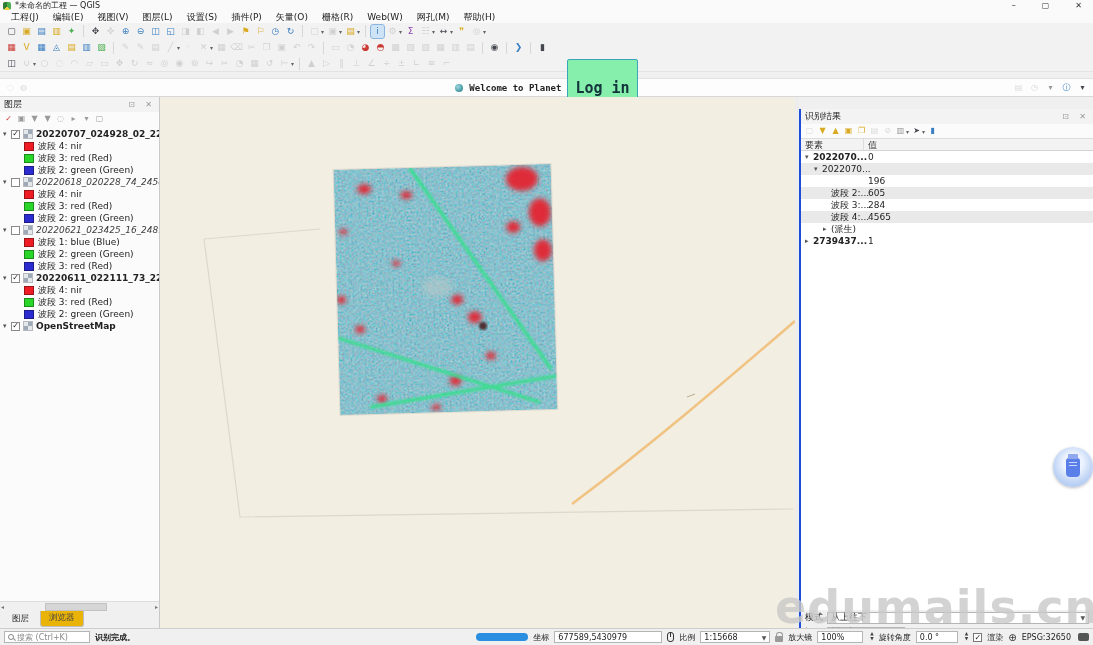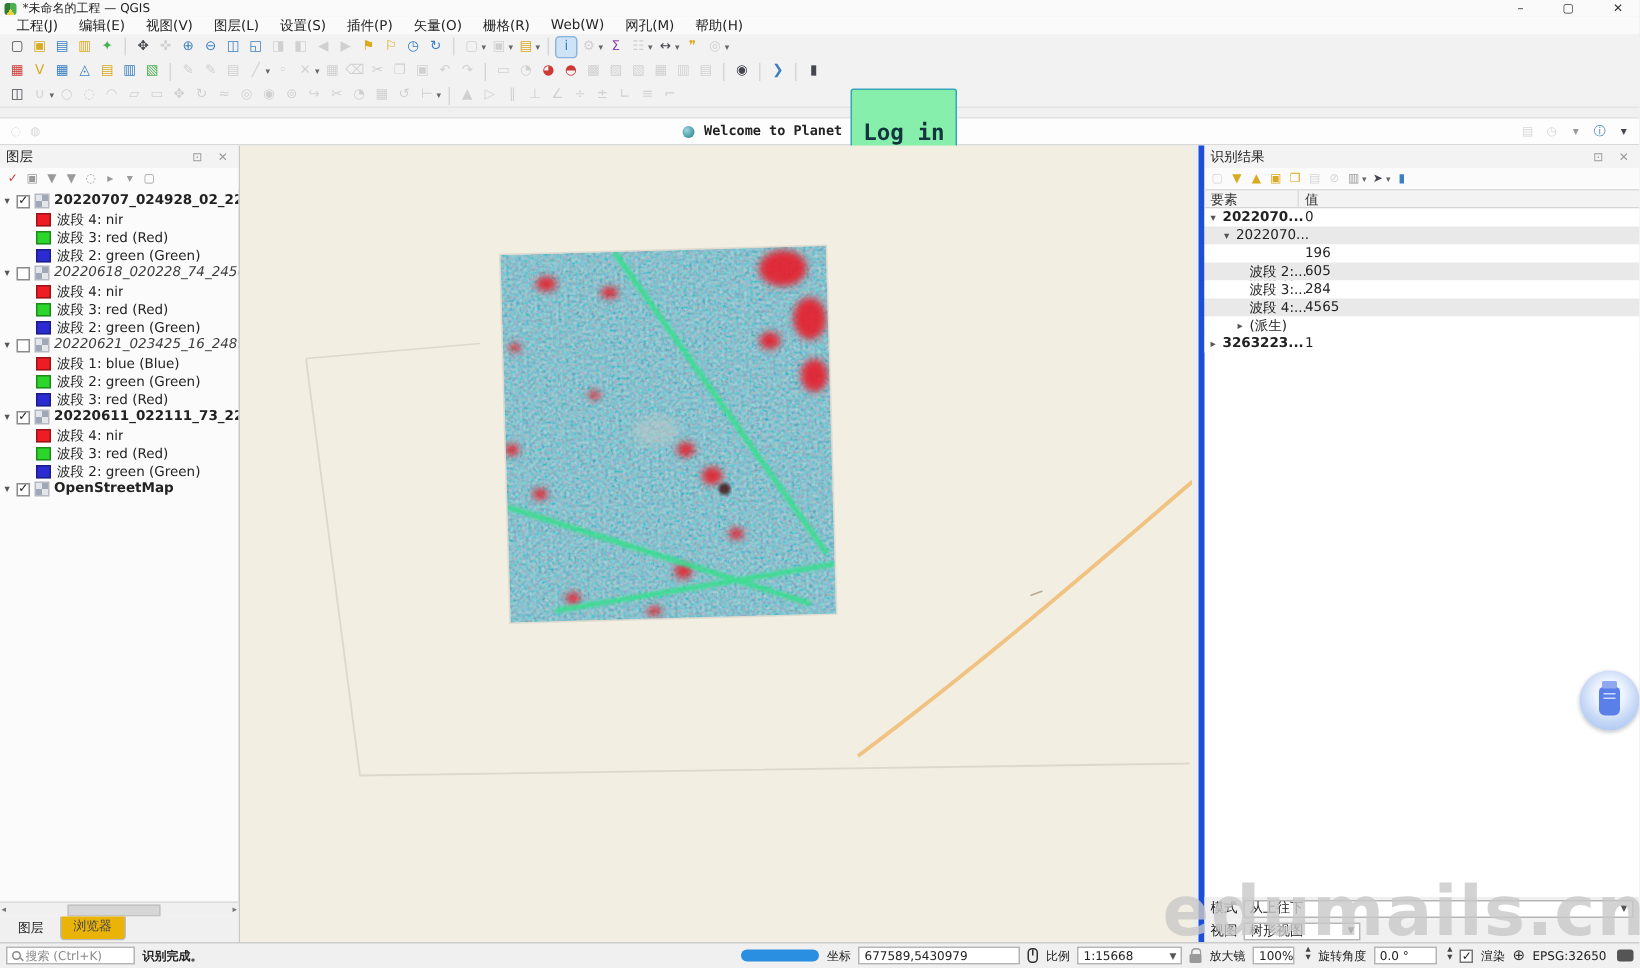--- a/index.html
+++ b/index.html
@@ -46,21 +46,21 @@
   .hthumb{height:8px;width:62px;background:#d6d6d6;border:1px solid #c2c2c2;margin-left:auto;margin-right:8px}
   .ptabs{height:17px;display:flex;align-items:flex-start;gap:2px;padding-left:3px;background:#f0f0f0}
   .ptab{font-size:8.5px;padding:1px 8px 2px;border:1px solid transparent}
   .ptab.inactive{background:#eab308;border:1px solid #bdbdbd;border-top:none;border-radius:0 0 3px 3px;color:#444}
   
   .map{position:absolute;left:160px;top:97px;width:635px;height:531px;background:#f2eee2;overflow:hidden}
   .satwrap{position:absolute;left:177px;top:70px;width:217px;height:245px;transform:rotate(-1.6deg);box-shadow:0 0 0 1px rgba(0,0,0,.08)}
   .mapsvg{position:absolute;left:0;top:0}
   .splitter{position:absolute;left:795px;top:97px;width:4px;height:531px;background:#ededed}
   
-  .rpanel{position:absolute;left:799px;top:97px;width:294px;height:531px;background:#fff;border-left:4px solid #1d4ed8;display:flex;flex-direction:column}
+  .rpanel{position:absolute;left:799px;top:109px;width:294px;height:531px;background:#fff;border-left:2px solid #1d4ed8;display:flex;flex-direction:column}
   .colhead{display:flex;height:13px;background:#f3f3f3;border-top:1px solid #ddd;border-bottom:1px solid #d5d5d5;font-size:9px;color:#333}
   .colhead .c1{width:63px;padding-left:4px;border-right:1px solid #ddd}
   .colhead .c2{flex:1;padding-left:4px}
   .irows{flex:0 0 auto}
   .irow{position:relative;height:12px;display:flex;align-items:center;font-size:9px;background:#fff}
   .irow.striped{background:#e9e9e9}
   .ilabel{white-space:nowrap;overflow:hidden}
   .ilabel.bold{font-weight:bold}
   .ival{position:absolute;left:67px;white-space:nowrap}
   .rspacer{flex:1 1 auto}
@@ -472,21 +472,21 @@
         <span class="exp"></span>
         <span class="ilabel" style="max-width: 41px; text-align: center;">波段 4:...</span>
         <span class="ival">4565</span>
       </div>
       <div class="irow" style="padding-left: 22px;">
         <span class="exp">▸</span>
         <span class="ilabel" style="max-width: 41px;">(派生)</span>
       </div>
       <div class="irow" style="padding-left: 4px;">
         <span class="exp">▸</span>
-        <span class="ilabel bold" style="max-width: 59px;">3263223...</span>
+        <span class="ilabel bold" style="max-width: 59px;">2739437...</span>
         <span class="ival">1</span>
       </div>
     </div>
   <div class="rspacer"></div>
   <div class="mode-row">
     <span>模式</span>
     <span class="combo grow">
       <span>从上往下</span>
       <span class="arr">▼</span>
     </span>
@@ -510,21 +510,21 @@
   <span>坐标</span>
   <span class="sbox" style="width:108px">677589,5430979</span>
   <span class="mouseicon"></span>
   <span>比例</span>
   <span class="sbox" style="width:70px">
     <span>1:15668</span>
     <span style="margin-left:auto;font-size:6px;color:#555">▼</span>
   </span>
   <span class="lockicon"></span>
   <span>放大镜</span>
-  <span class="sbox" style="width:28px">100%</span>
+  <span class="sbox" style="width:46px">100%</span>
   <span class="spin">
       <span>▲</span>
       <span>▼</span>
     </span>
   <span>旋转角度</span>
   <span class="sbox" style="width:42px">0.0 °</span>
   <span class="spin">
       <span>▲</span>
       <span>▼</span>
     </span>

